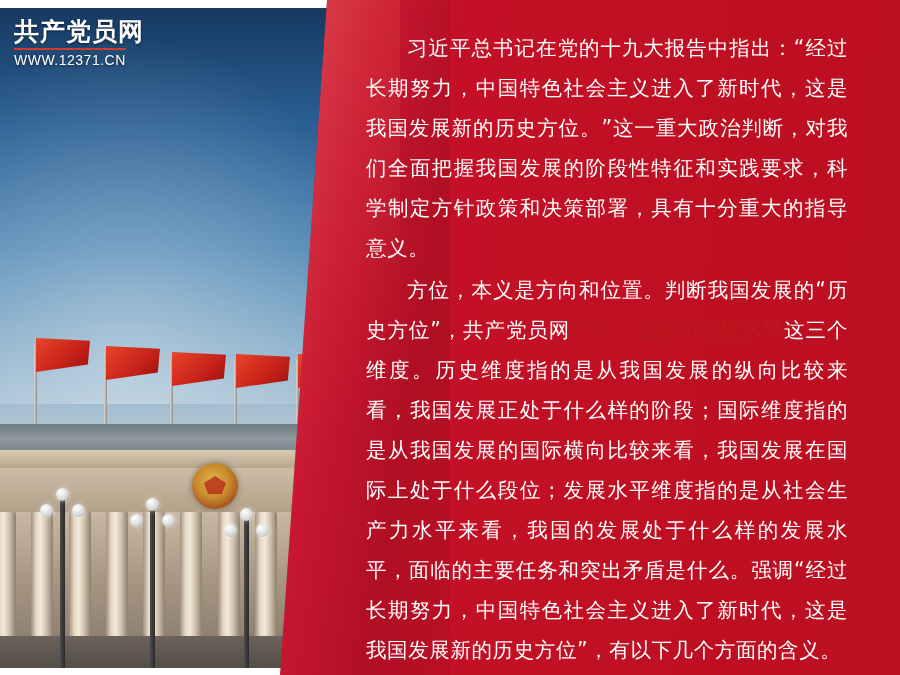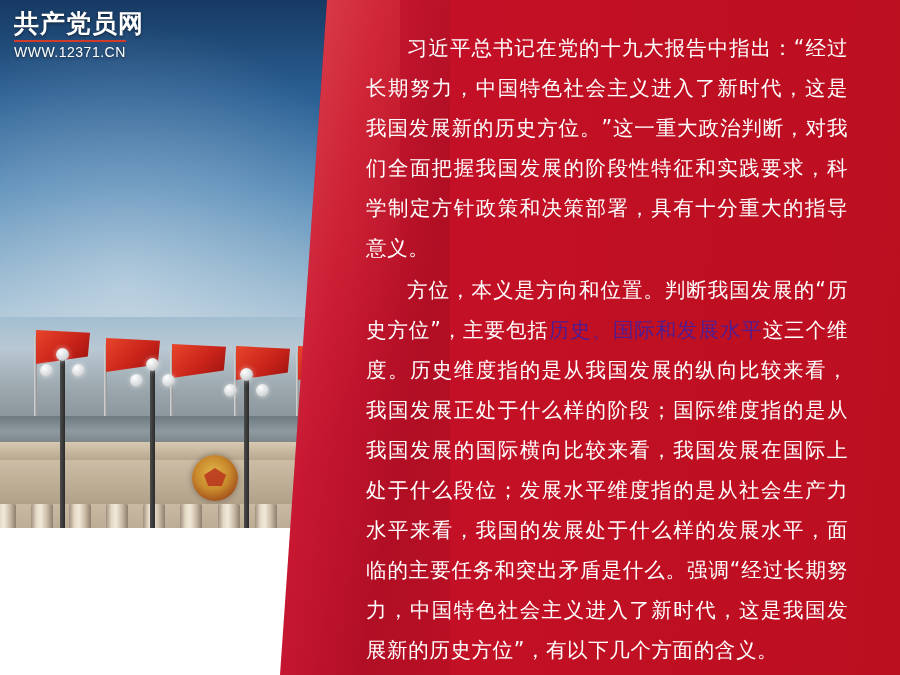--- a/index.html
+++ b/index.html
@@ -11,22 +11,22 @@
     position: relative;
     width: 900px;
     height: 675px;
     overflow: hidden;
     font-family: "Liberation Sans", sans-serif;
   }
 
   
   .photo {
     position: absolute;
-    left: 0; top: 0;
-    width: 420px; height: 528px;
+    left: 0; top: 8px;
+    width: 420px; height: 660px;
     overflow: hidden;
     background: linear-gradient(to bottom,
        #173a63 0%,
        #2a5f93 18%,
        #4f86b4 36%,
        #7fa8c6 50%,
        #9bbad0 58%,
        #b9c8d3 66%,
        #9aa6ac 74%,
        #7b858b 85%,
@@ -211,21 +211,21 @@
     font-family: "DejaVu Sans", "Liberation Sans", sans-serif;
     font-size: 20.5px;
     line-height: 40px;
     letter-spacing: .6px;
     text-align: justify;
     text-justify: inter-character;
     margin: 0;
   }
   .para + .para { margin-top: 2px; }
   .indent { text-indent: 2em; }
-  .hl { color: #4c1d95; }
+  .hl { color: #b91c1c; }
 </style>
 </head>
 <body>
 
 <div id="poster">
 
   <div class="photo">
     <div class="sky-glow"></div>
 
     <div class="pole" style="left:34px; top:336px; height:90px;"></div>
@@ -293,16 +293,16 @@
     <div class="fold" style="left:44px; top:120px; width:66px; height:170px; clip-path:polygon(48% 0, 100% 2%, 96% 94%, 0 100%); opacity:.9;"></div>
   </div>
 
   <div class="red-panel">
     <div class="silk"></div>
     <div class="silk2"></div>
   </div>
 
   <div class="text-area">
     <p class="para indent"><span>习近平总书记在党的十九大报告中指出：</span><span>“经过长期努力，中国特色社会主义进入了新时代，这是我国发展新的历史方位。”这一重大政治判断，对我们全面把握我国发展的阶段性特征和实践要求，科学制定方针政策和决策部署，具有十分重大的指导意义。</span></p>
-    <p class="para indent"><span>方位，本义是方向和位置。判断我国发展的“历史方位”，主要包括</span><span class="hl">历史、国际和发展水平</span><span>这三个维度。历史维度指的是从我国发展的纵向比较来看，我国发展正处于什么样的阶段；国际维度指的是从我国发展的国际横向比较来看，我国发展在国际上处于什么段位；发展水平维度指的是从社会生产力水平来看，我国的发展处于什么样的发展水平，面临的主要任务和突出矛盾是什么。强调“经过长期努力，中国特色社会主义进入了新时代，这是我国发展新的历史方位”，有以下几个方面的含义。</span></p>
+    <p class="para indent"><span>方位，本义是方向和位置。判断我国发展的“历史方位”，共产党员网</span><span class="hl">历史、国际和发展水平</span><span>这三个维度。历史维度指的是从我国发展的纵向比较来看，我国发展正处于什么样的阶段；国际维度指的是从我国发展的国际横向比较来看，我国发展在国际上处于什么段位；发展水平维度指的是从社会生产力水平来看，我国的发展处于什么样的发展水平，面临的主要任务和突出矛盾是什么。强调“经过长期努力，中国特色社会主义进入了新时代，这是我国发展新的历史方位”，有以下几个方面的含义。</span></p>
   </div>
 
 </div>
 
 </body></html>

